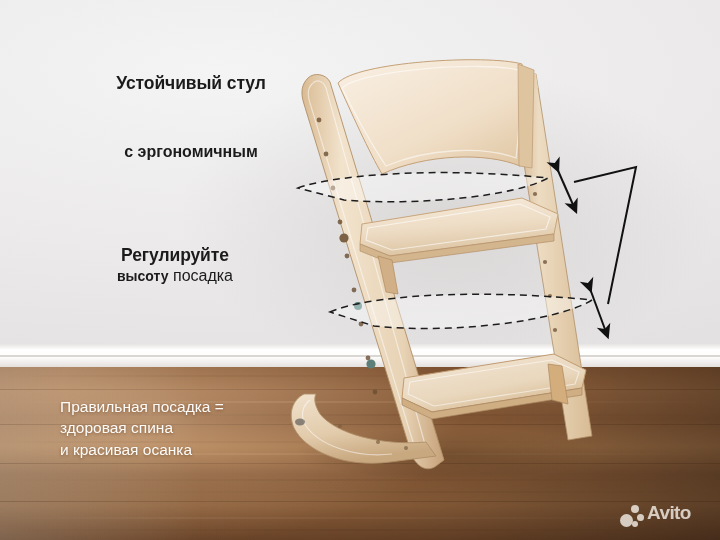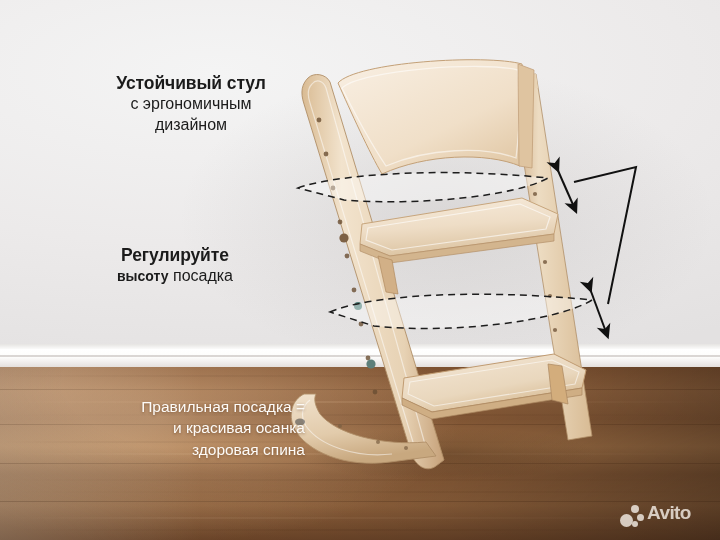--- a/index.html
+++ b/index.html
@@ -50,27 +50,27 @@
     position:absolute;left:0;top:367px;width:720px;height:173px;
     background:radial-gradient(90% 120% at 45% 10%, rgba(0,0,0,0) 40%, rgba(0,0,0,.28) 100%);
   }
 
   
   .copy{position:absolute;text-align:center;color:#1b1b1b;line-height:1.28;}
   .c1{left:96px;top:72px;width:190px;}
   .c2{left:96px;top:152px;width:190px;}
   .c3{left:80px;top:244px;width:190px;}
   .hl{display:block;font-weight:bold;font-size:17.5px;letter-spacing:-.1px;}
-  .sub{display:block;font-size:16px;font-weight:400;}
+  .sub{display:block;font-size:16px;font-weight:700;margin-top:48px;}
   .mix{display:block;font-size:16px;font-weight:400;}
   .mix b{font-weight:bold;font-size:14px;}
 
   .white-copy{
     position:absolute;left:60px;top:396px;width:245px;
-    text-align:right;color:#fdfbf8;font-size:15.5px;line-height:1.38;
+    text-align:left;color:#fdfbf8;font-size:15.5px;line-height:1.38;
     text-shadow:0 1px 3px rgba(70,38,16,.45);
   }
 
   
   .avito{position:absolute;left:620px;top:503px;width:86px;height:26px;opacity:.82;}
   .avito .dots{position:absolute;left:0;top:2px;width:24px;height:22px;}
   .avito .d{position:absolute;border-radius:50%;background:#f3ece4;}
   .avito .word{
     position:absolute;left:27px;top:-1px;font-size:19px;font-weight:bold;
     color:#f3ece4;letter-spacing:-.6px;font-family:"Liberation Sans",sans-serif;
@@ -243,33 +243,32 @@
       </marker>
     </defs>
     <line x1="16" y1="16" x2="34" y2="57" stroke="#111" stroke-width="2" marker-start="url(#ah)" marker-end="url(#ah)"></line>
     <line x1="49" y1="136" x2="66" y2="182" stroke="#111" stroke-width="2" marker-start="url(#ah)" marker-end="url(#ah)"></line>
     <path d="M34,32 L96,17 L68,154" fill="none" stroke="#111" stroke-width="2" stroke-linejoin="miter"></path>
   </svg>
 
   <div class="copy c1">
     <span class="hl">Устойчивый стул</span>
     <span class="sub">с эргономичным</span>
-    <span class="sub">дизайном</span>
   </div>
 
 
   <div class="copy c3">
     <span class="hl">Регулируйте</span>
     <span class="mix"><b>высоту</b><span> посадка</span></span>
   </div>
 
   <div class="white-copy">
     <div>Правильная посадка =</div>
+    <div>здоровая спина</div>
     <div>и красивая осанка</div>
-    <div>здоровая спина</div>
   </div>
 
   <div class="avito">
     <div class="dots">
       <span class="d" style="left:0;top:9px;width:13px;height:13px;"></span>
       <span class="d" style="left:11px;top:0px;width:8px;height:8px;"></span>
       <span class="d" style="left:17px;top:9px;width:7px;height:7px;"></span>
       <span class="d" style="left:12px;top:16px;width:6px;height:6px;"></span>
     </div>
     <span class="word">Avito</span>

